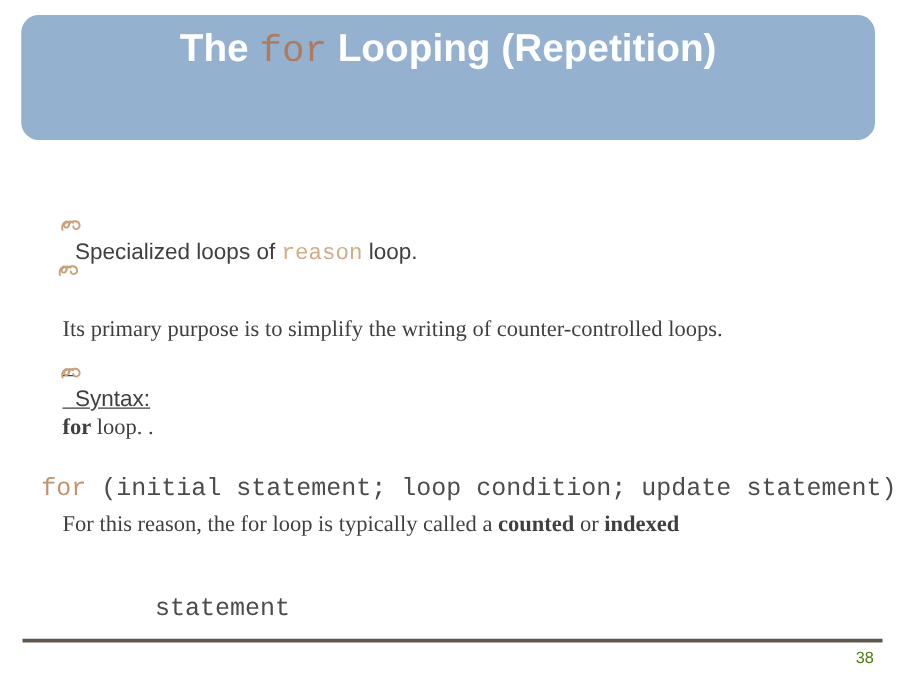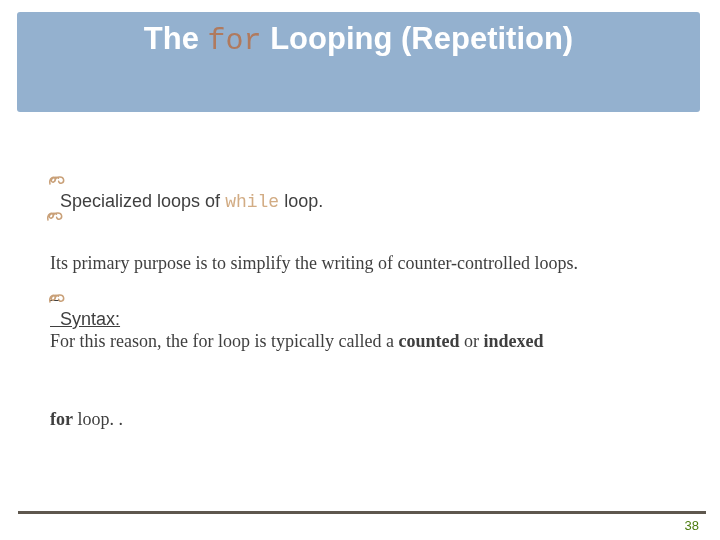--- a/index.html
+++ b/index.html
@@ -10,21 +10,21 @@
     overflow: hidden;
     font-family: "Liberation Sans", sans-serif;
   }
 
   
   .header {
     position: absolute;
     left: 17px; top: 12px;
     width: 683px; height: 100px;
     background: #94B1CF;
-    border-radius: 3px;
+    border-radius: 14px;
     color: #ffffff;
     text-align: center;
     font-weight: bold;
     font-size: 31px;
     line-height: 46px;
     padding-top: 4px;
     box-sizing: border-box;
   }
   .kw-title {
     font-family: "Liberation Mono", monospace;
@@ -91,40 +91,42 @@
 <div class="header">
   <div><span>The </span><span class="kw-title">for</span><span> Looping (Repetition)</span></div>
 </div>
 
 <div class="bullet b1">
   <span class="bicon">
     <svg width="18" height="14" viewBox="0 0 18 14">
       <path d="M2 11 C0.5 5 6.5 2 7.2 6 C7.8 9 3.6 10.5 3.3 7.5 C3.1 4.7 8.5 3 10.5 5.2 M6.8 7.2 C8.2 3.5 14.6 2.6 15.6 6.6 C16.4 10 11.2 12 10.6 8.2" fill="none" stroke="#C9A078" stroke-width="1.5" stroke-linecap="round"></path>
     </svg>
   </span>
-  <span>Specialized loops of </span><span class="kw-body">while</span><span> loop.</span>
+  <span>Specialized loops of </span><span class="kw-body">reason</span><span> loop.</span>
 </div>
 
 <div class="bullet b2">
   <span class="bicon">
     <svg width="18" height="14" viewBox="0 0 18 14">
       <path d="M2 11 C0.5 5 6.5 2 7.2 6 C7.8 9 3.6 10.5 3.3 7.5 C3.1 4.7 8.5 3 10.5 5.2 M6.8 7.2 C8.2 3.5 14.6 2.6 15.6 6.6 C16.4 10 11.2 12 10.6 8.2" fill="none" stroke="#C9A078" stroke-width="1.5" stroke-linecap="round"></path>
     </svg>
   </span>
   <div>Its primary purpose is to simplify the writing of counter-controlled loops.</div>
+  <div><span class="bold">for</span><span> loop. .</span></div>
   <div><span>For this reason, the for loop is typically called a </span><span class="bold">counted</span><span> or </span><span class="bold">indexed</span></div>
-  <div><span class="bold">for</span><span> loop. .</span></div>
 </div>
 
 <div class="bullet b3">
   <span class="bicon">
     <svg width="18" height="14" viewBox="0 0 18 14">
       <path d="M2 11 C0.5 5 6.5 2 7.2 6 C7.8 9 3.6 10.5 3.3 7.5 C3.1 4.7 8.5 3 10.5 5.2 M6.8 7.2 C8.2 3.5 14.6 2.6 15.6 6.6 C16.4 10 11.2 12 10.6 8.2" fill="none" stroke="#C9A078" stroke-width="1.5" stroke-linecap="round"></path>
     </svg>
   </span>
   <span>Syntax:</span>
 </div>
 
 <div class="code">
+  <div><span class="kw-code">for</span><span> (initial statement; loop condition; update statement)</span></div>
+  <div><span class="indent">statement</span></div>
 </div>
 
 <div class="footer-line"></div>
 <div class="page-number">38</div>
 
 </body></html>

